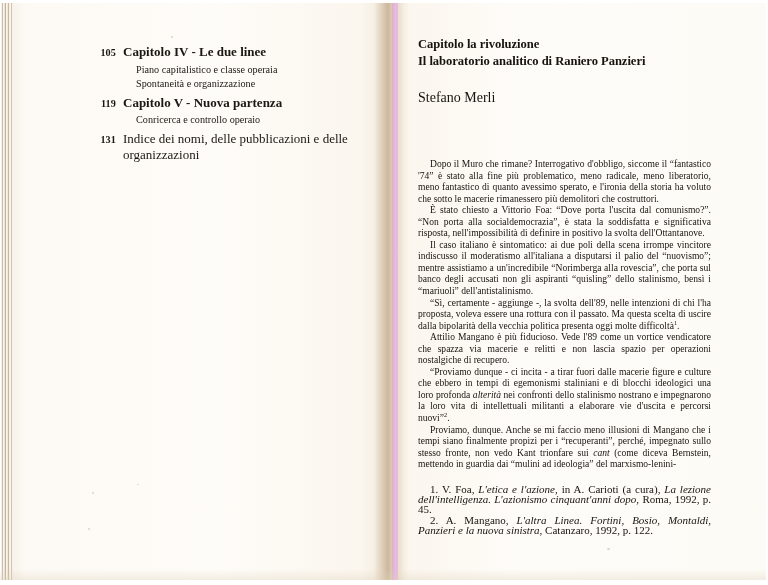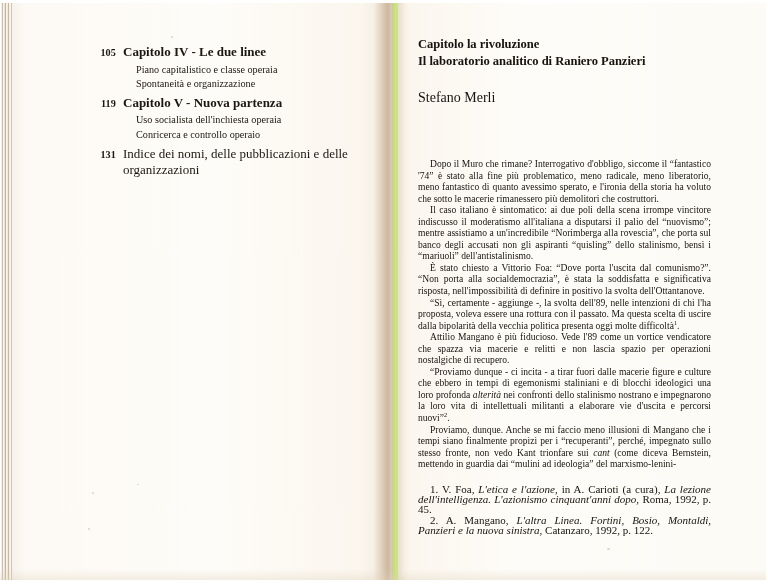--- a/index.html
+++ b/index.html
@@ -10,21 +10,21 @@
   body {
     width: 768px;
     height: 585px;
     overflow: hidden;
     font-family: "Liberation Serif", serif;
   }
   #scan {
     position: relative;
     width: 768px;
     height: 585px;
-    background: #bef264;
+    background: #f0abfc;
     overflow: hidden;
   }
   
   .page {
     position: absolute;
     top: 0;
     height: 585px;
     background: #fdfaf6;
   }
   .page.left {
@@ -223,24 +223,20 @@
       <span class="toc-num"></span>
       <span class="toc-label">Spontaneità e organizzazione</span>
     </div>
 
 
     <div class="toc-row chapter">
       <span class="toc-num">119</span>
       <span class="toc-label">Capitolo V - Nuova partenza</span>
     </div>
 
-    <div class="toc-row sub">
-      <span class="toc-num"></span>
-      <span class="toc-label">Uso socialista dell'inchiesta operaia</span>
-    </div>
 
     <div class="toc-row sub">
       <span class="toc-num"></span>
       <span class="toc-label">Conricerca e controllo operaio</span>
     </div>
 
     <div class="toc-row index">
       <span class="toc-num">131</span>
       <span class="toc-label">Indice dei nomi, delle pubblicazioni e delle organizzazioni</span>
     </div>
@@ -250,22 +246,22 @@
   <div class="article">
     <div class="art-title">
       <span>Capitolo la rivoluzione</span>
       <span class="line2">Il laboratorio analitico di Raniero Panzieri</span>
     </div>
     <div class="art-author">Stefano Merli</div>
   </div>
 
   <div class="art-body">
     <p>Dopo il Muro che rimane? Interrogativo d'obbligo, siccome il “fantastico '74” è stato alla fine più problematico, meno radicale, meno liberatorio, meno fantastico di quanto avessimo sperato, e l'ironia della storia ha voluto che sotto le macerie rimanessero più demolitori che costruttori.</p>
+    <p>È stato chiesto a Vittorio Foa: “Dove porta l'uscita dal comunismo?”. “Non porta alla socialdemocrazia”, è stata la soddisfatta e significativa risposta, nell'impossibilità di definire in positivo la svolta dell'Ottantanove.</p>
     <p>Il caso italiano è sintomatico: ai due poli della scena irrompe vincitore indiscusso il moderatismo all'italiana a disputarsi il palio del “nuovismo”; mentre assistiamo a un'incredibile “Norimberga alla rovescia”, che porta sul banco degli accusati non gli aspiranti “quisling” dello stalinismo, bensì i “mariuoli” dell'antistalinismo.</p>
-    <p>È stato chiesto a Vittorio Foa: “Dove porta l'uscita dal comunismo?”. “Non porta alla socialdemocrazia”, è stata la soddisfatta e significativa risposta, nell'impossibilità di definire in positivo la svolta dell'Ottantanove.</p>
     <p>“Sì, certamente - aggiunge -, la svolta dell'89, nelle intenzioni di chi l'ha proposta, voleva essere una rottura con il passato. Ma questa scelta di uscire dalla bipolarità della vecchia politica presenta oggi molte difficoltà<sup>1</sup>.</p>
     <p>Attilio Mangano è più fiducioso. Vede l'89 come un vortice vendicatore che spazza via macerie e relitti e non lascia spazio per operazioni nostalgiche di recupero.</p>
     <p>“Proviamo dunque - ci incita - a tirar fuori dalle macerie figure e culture che ebbero in tempi di egemonismi staliniani e di blocchi ideologici una loro profonda <em>alterità</em> nei confronti dello stalinismo nostrano e impegnarono la loro vita di intellettuali militanti a elaborare vie d'uscita e percorsi nuovi”<sup>2</sup>.</p>
     <p>Proviamo, dunque. Anche se mi faccio meno illusioni di Mangano che i tempi siano finalmente propizi per i “recuperanti”, perché, impegnato sullo stesso fronte, non vedo Kant trionfare sui <em>cant</em> (come diceva Bernstein, mettendo in guardia dai “mulini ad ideologia” del marxismo-lenini-</p>
   </div>
 
   <div class="notes">
     <p>1. V. Foa, <em>L'etica e l'azione</em>, in A. Carioti (a cura), <em>La lezione dell'intelligenza. L'azionismo cinquant'anni dopo</em>, Roma, 1992, p. 45.</p>
     <p>2. A. Mangano, <em>L'altra Linea. Fortini, Bosio, Montaldi, Panzieri e la nuova sinistra</em>, Catanzaro, 1992, p. 122.</p>
   </div>

